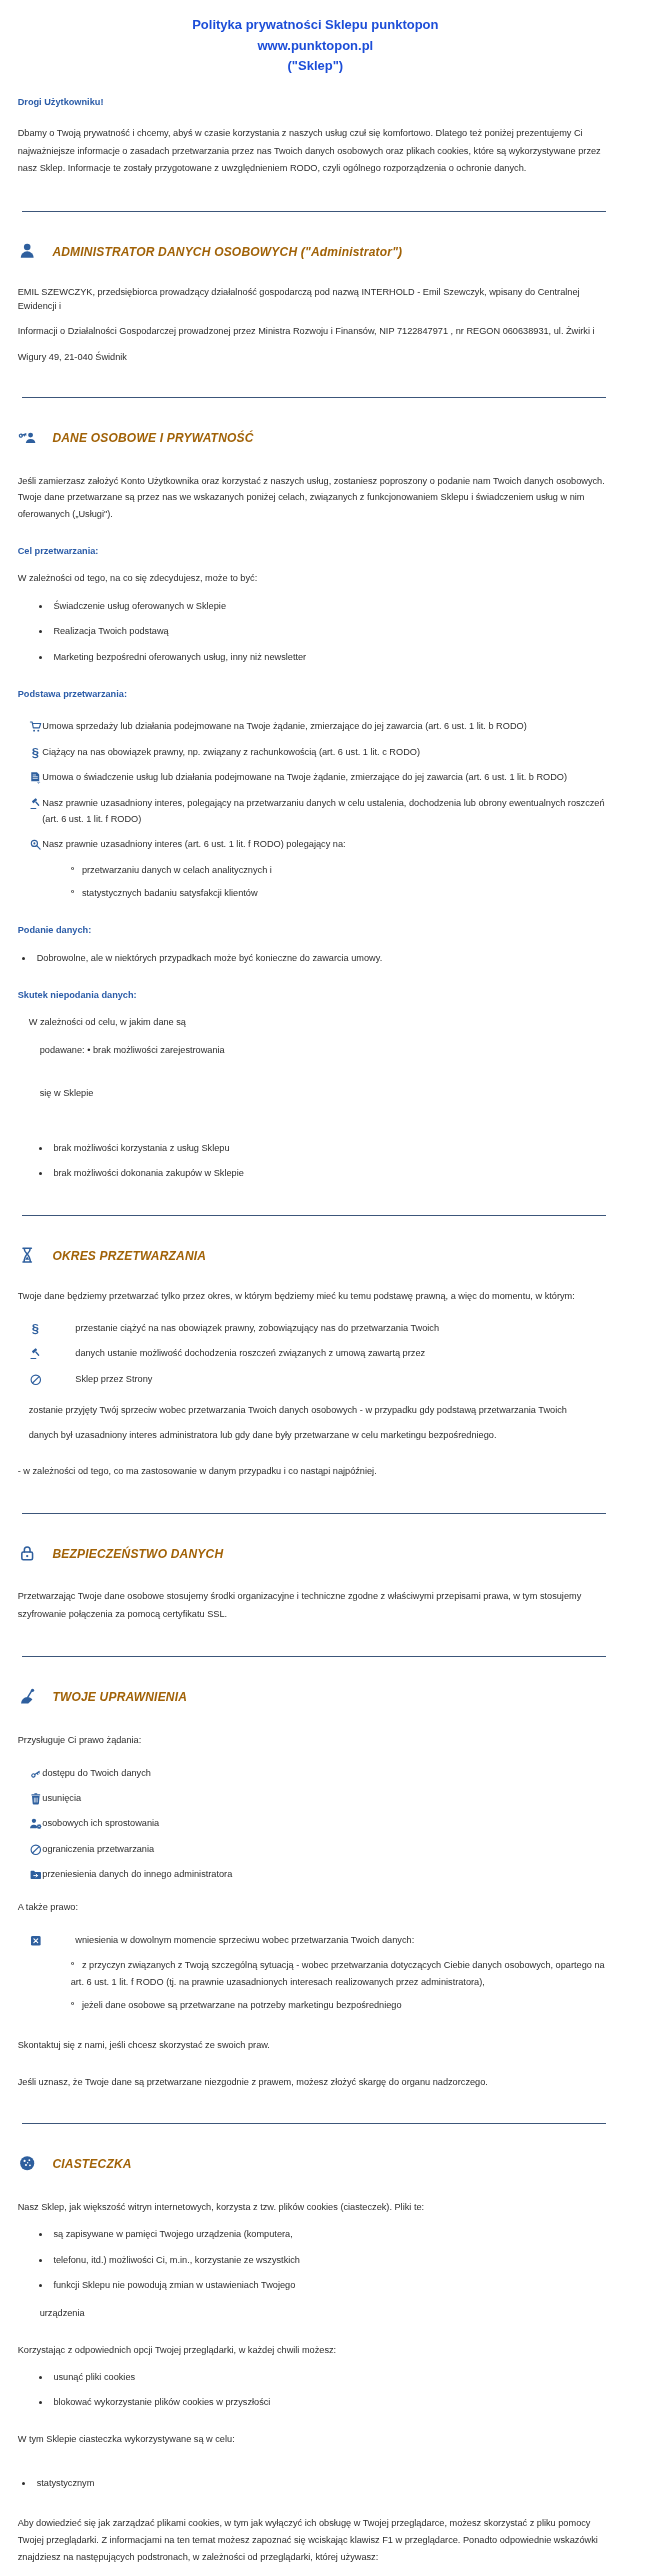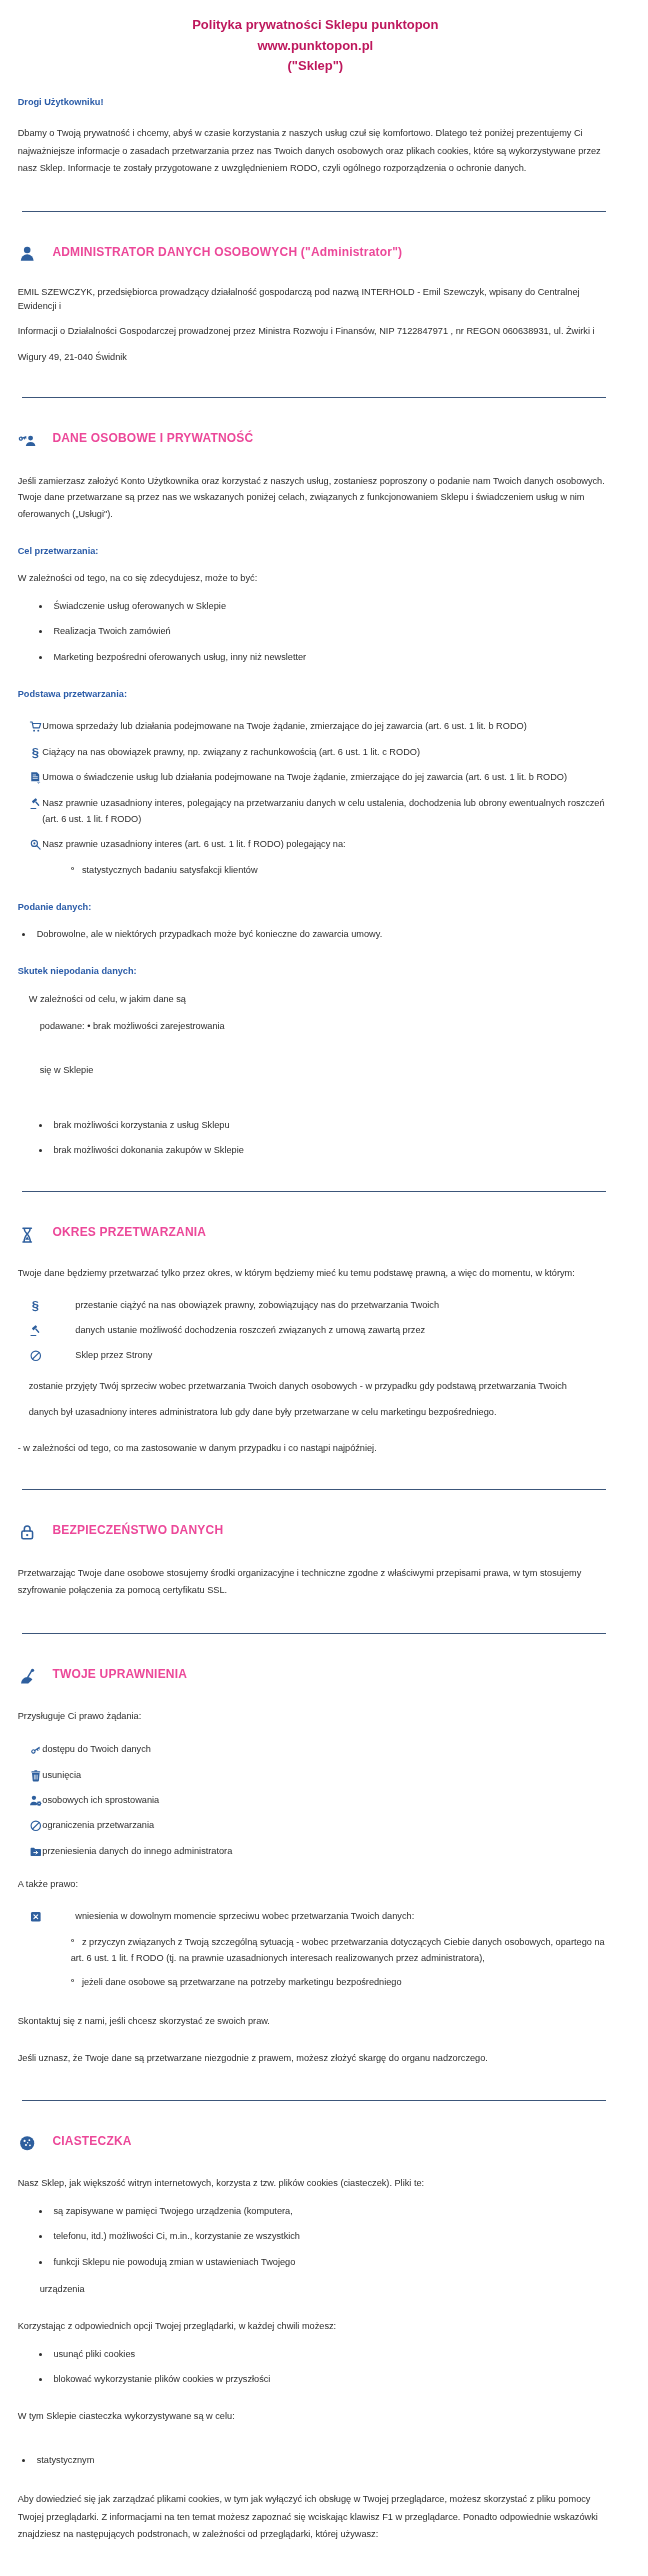--- a/index.html
+++ b/index.html
@@ -8,21 +8,21 @@
     color:#2d2d2d;
     font-family:"Liberation Sans", sans-serif;
     font-size:9.2px;
     line-height:1.8;
   }
   .page{padding:9.5px 35px 48px 17.7px;}
 
   
   .title{
     text-align:center;
-    color:#be185d;
+    color:#1d4ed8;
     font-weight:bold;
     font-size:13px;
     line-height:1.6;
     margin:5.4px 0 16.3px;
   }
   .blue-label{
     color:#2b5ca8;
     font-weight:bold;
     margin:20.4px 0 9.5px;
   }
@@ -33,27 +33,28 @@
 
   hr.divider{
     border:none;
     border-top:1.4px solid #3c567a;
     margin:33px 6.8px 0 4.1px;
   }
 
   
   .section-header{
     display:flex;
-    align-items:flex-end;
+    align-items:flex-start;
     gap:16.3px;
     margin:30px 0 23px;
-    color:#ec4899;
+    color:#a16207;
     font-size:12px;
     font-weight:bold;
     letter-spacing:0.2px;
+    font-style:italic;
   }
   .hicon{flex:none;width:18.4px;height:18.4px;}
   .hicon svg{display:block;width:100%;height:100%;}
 
   
   .icon-list{margin:16.3px 0;}
   .icon-row{
     display:flex;
     align-items:flex-start;
     gap:0;
@@ -133,21 +134,21 @@
       </svg>
     </span>
     <span>DANE OSOBOWE I PRYWATNOŚĆ</span>
   </div>
   <p>Jeśli zamierzasz założyć Konto Użytkownika oraz korzystać z naszych usług, zostaniesz poproszony o podanie nam Twoich danych osobowych. Twoje dane przetwarzane są przez nas we wskazanych poniżej celach, związanych z funkcjonowaniem Sklepu i świadczeniem usług w nim oferowanych („Usługi").</p>
 
   <div class="blue-label">Cel przetwarzania:</div>
   <p>W zależności od tego, na co się zdecydujesz, może to być:</p>
   <ul class="dots">
     <li>Świadczenie usług oferowanych w Sklepie</li>
-    <li>Realizacja Twoich zamówień</li>
+    <li>Realizacja Twoich podstawą</li>
     <li>Marketing bezpośredni oferowanych usług, inny niż newsletter</li>
   </ul>
 
   <div class="blue-label">Podstawa przetwarzania:</div>
   <div class="icon-list">
     <div class="icon-row">
       <span class="icon-cell">
         <svg viewBox="0 0 24 24">
             <path class="st" d="M2.5 3.5h3L7.6 14h10.6l2.4-7.8H6.4"></path>
             <circle class="fl" cx="9" cy="18.8" r="1.7"></circle>
@@ -188,20 +189,21 @@
       <span class="icon-cell">
         <svg viewBox="0 0 24 24">
             <circle class="st" cx="9.5" cy="9.5" r="5.4"></circle>
             <circle class="fl" cx="9.5" cy="9.5" r="1.8"></circle>
             <path class="st" d="M13.6 13.6l6 6" stroke-width="2.6"></path>
           </svg>
       </span>
       <span class="row-text">Nasz prawnie uzasadniony interes (art. 6 ust. 1 lit. f RODO) polegający na:</span>
     </div>
     <ul class="deg-list">
+      <li>przetwarzaniu danych w celach analitycznych i</li>
       <li>statystycznych badaniu satysfakcji klientów</li>
     </ul>
   </div>
 
   <div class="blue-label">Podanie danych:</div>
   <ul class="dots tight-left single">
     <li>Dobrowolne, ale w niektórych przypadkach może być konieczne do zawarcia umowy.</li>
   </ul>
 
   <div class="blue-label">Skutek niepodania danych:</div>

